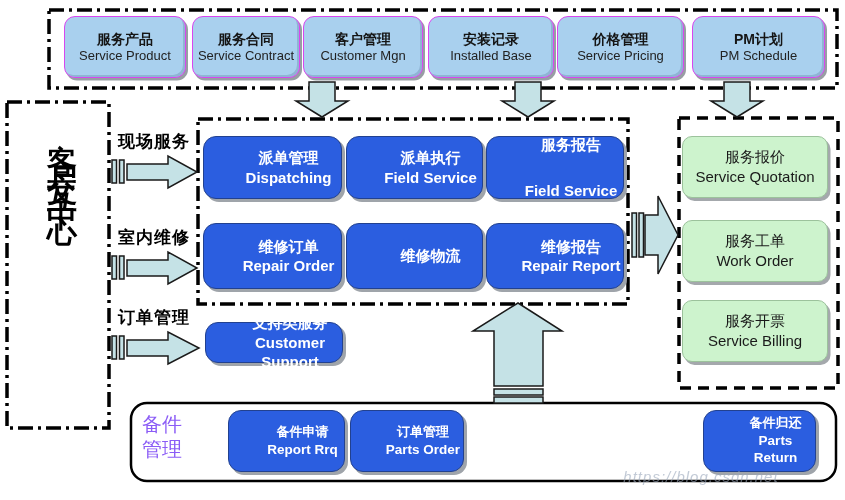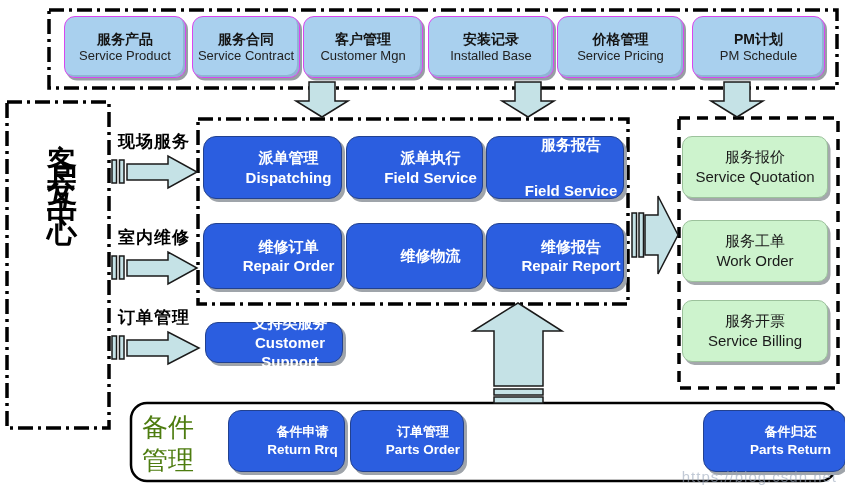--- a/index.html
+++ b/index.html
@@ -38,26 +38,26 @@
     position:absolute;left:41px;top:120px;height:310px;
     writing-mode:vertical-lr;text-orientation:upright;
     font-size:30px;font-weight:700;letter-spacing:14px;color:#000;
     font-family:"Liberation Serif","DejaVu Serif",serif;
   }
   
   .flow-label{position:absolute;font-size:17px;font-weight:700;color:#000;letter-spacing:1px;white-space:nowrap;}
   
   .parts-title{
     position:absolute;left:142px;top:412px;width:56px;
-    font-size:26px;line-height:1.25;color:#4d7c0f;
+    font-size:20px;line-height:1.25;color:#8b5cf6;
     font-family:"Liberation Serif","DejaVu Serif",serif;
   }
   .watermark{
-    position:absolute;left:565px;top:468px;width:272px;text-align:right;
-    font-size:15px;color:#9aa7bb;opacity:.6;letter-spacing:1px;white-space:nowrap;
+    position:absolute;left:565px;top:468px;width:272px;text-align:center;
+    font-size:15px;font-style:italic;color:#9aa7bb;opacity:.6;letter-spacing:1px;white-space:nowrap;
   }
 </style>
 </head>
 <body>
 
 <div class="stage">
 
   <svg class="layer" width="845" height="500" viewBox="0 0 845 500">
 
     <rect x="49" y="10" width="788" height="78" fill="none" stroke="#000" stroke-width="3.5" stroke-dasharray="15 5 3 5"></rect>
@@ -166,26 +166,26 @@
   </div>
   <div class="box green" style="left:682px;top:300px;width:146px;height:62px;text-align:center;">
     <span class="zh">服务开票</span>
     <span class="en">Service Billing</span>
   </div>
 
   <div class="parts-title">备件管理</div>
 
   <div class="box proc parts-box" style="left:228px;top:410px;width:117px;height:62px;">
     <span class="zh">备件申请</span>
-    <span class="en">Return Rrq</span>
+    <span class="en">Report Rrq</span>
   </div>
   <div class="box proc parts-box" style="left:350px;top:410px;width:114px;height:62px;">
     <span class="zh">订单管理</span>
     <span class="en">Parts Order</span>
   </div>
-  <div class="box proc parts-box" style="left:703px;top:410px;width:143px;height:62px;">
+  <div class="box proc parts-box" style="left:703px;top:410px;width:113px;height:62px;">
     <span class="zh">备件归还</span>
     <span class="en">Parts Return</span>
   </div>
 
   <div class="watermark">https://blog.csdn.net</div>
 
 </div>
 
 </body></html>

